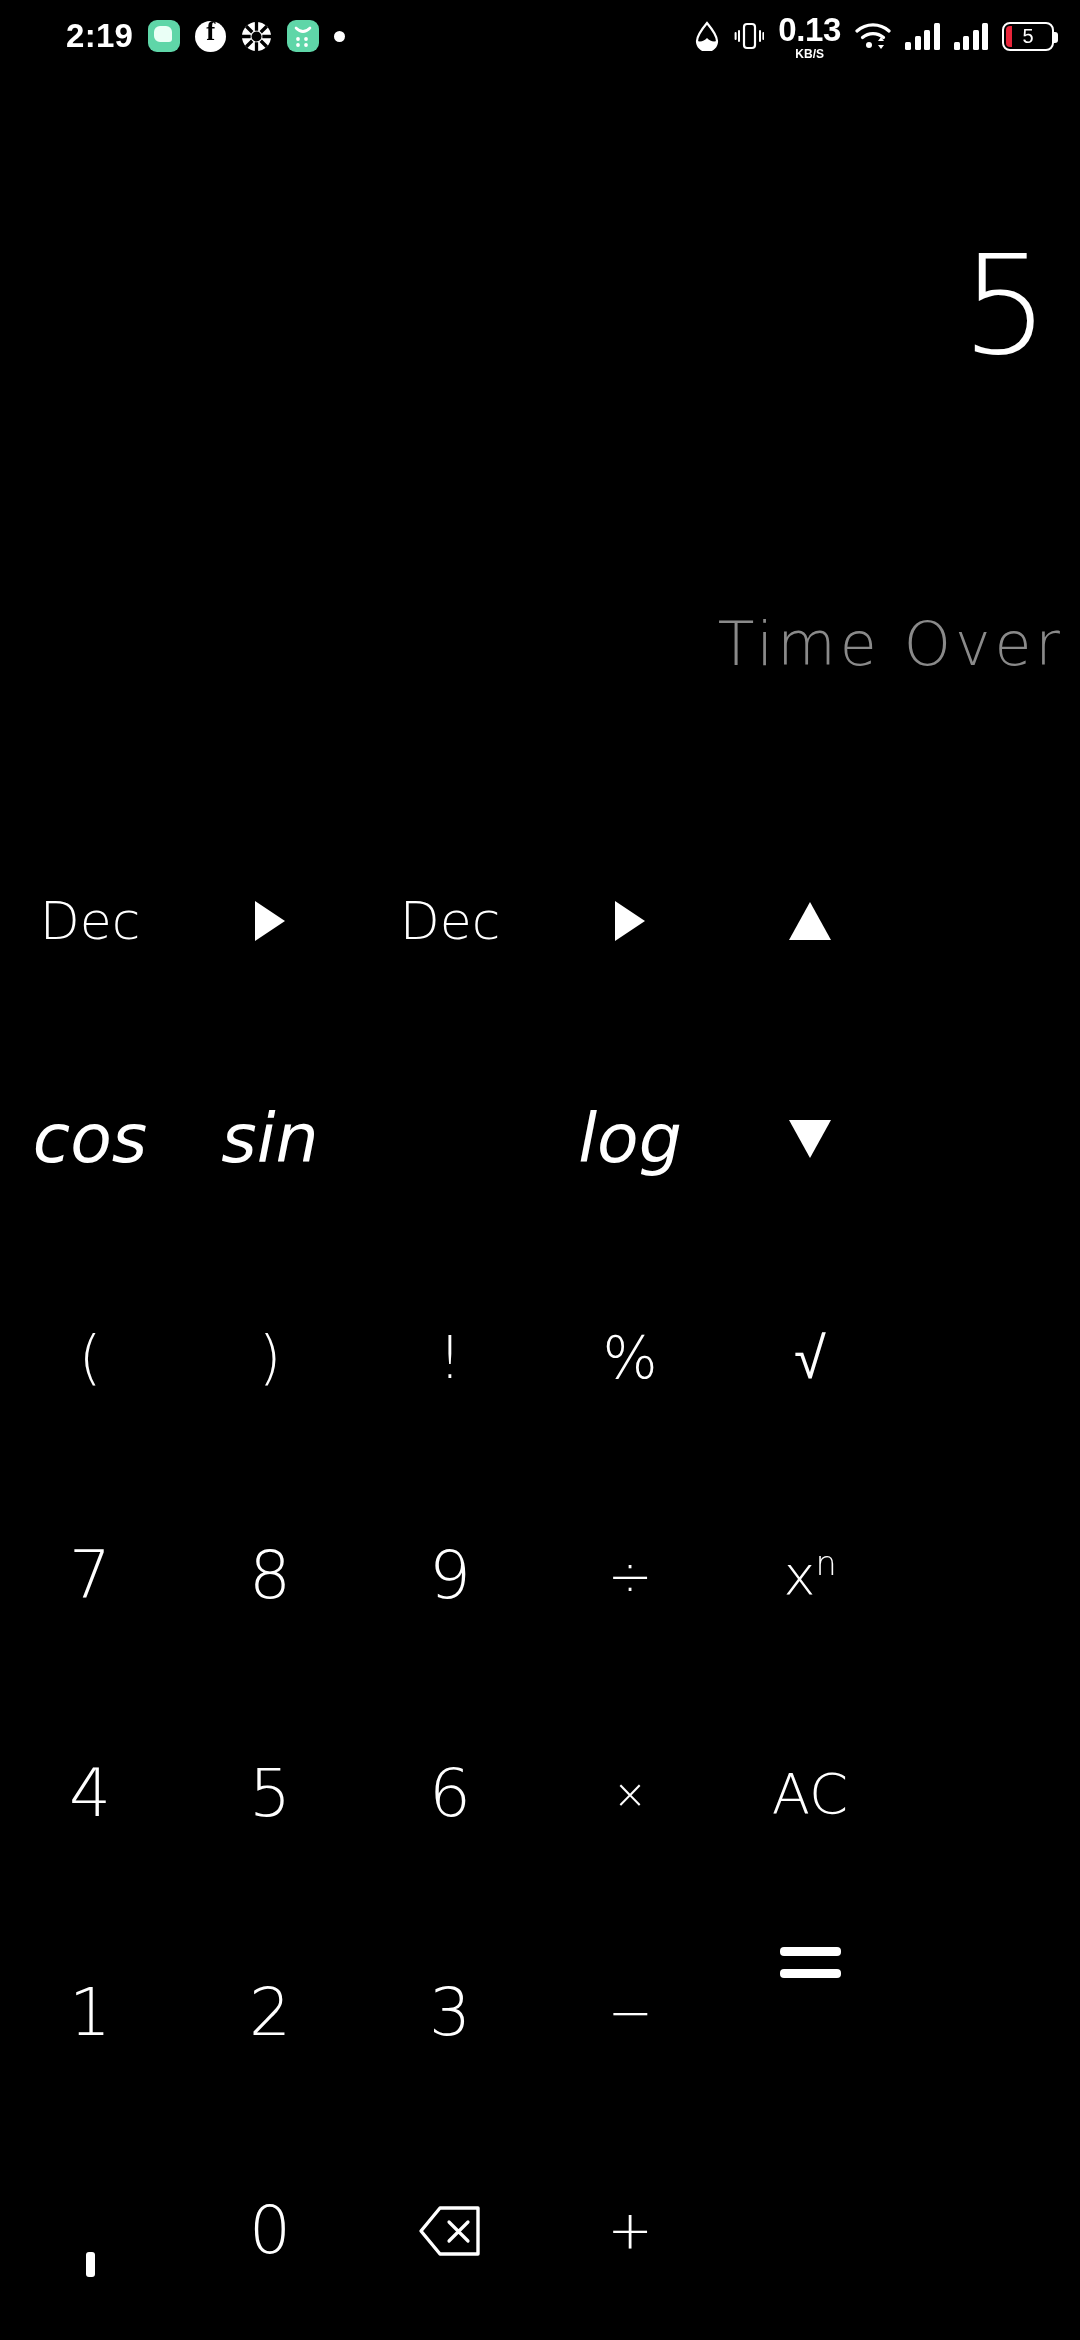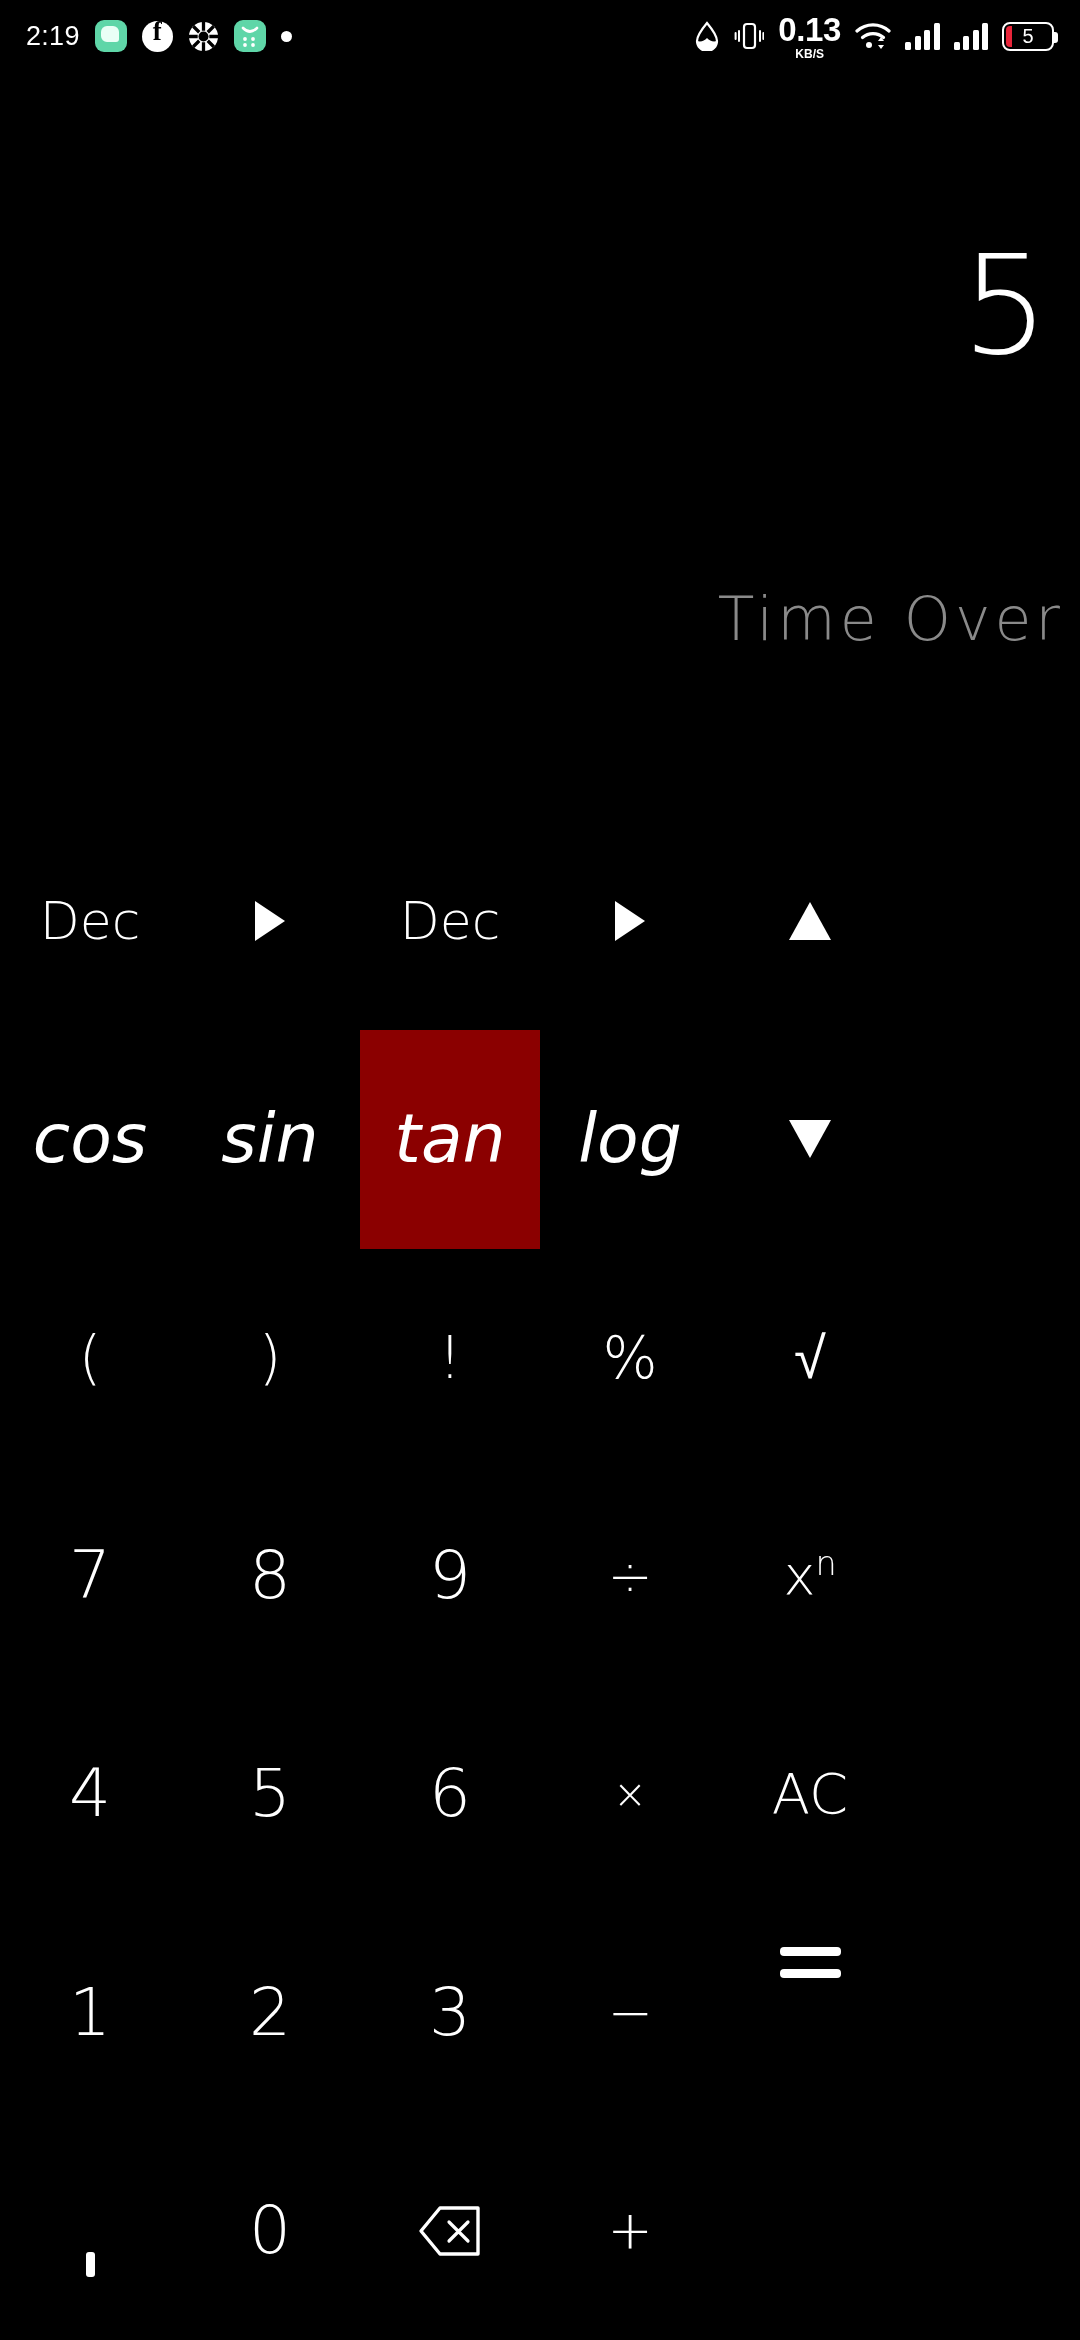--- a/index.html
+++ b/index.html
@@ -18,23 +18,24 @@
   
   #statusbar {
     position:absolute; left:0; top:0;
     width:1080px; height:72px;
     display:flex; align-items:center;
     padding:0 26px;
   }
   .sb-left { display:flex; align-items:center; gap:15px; }
   .sb-right { display:flex; align-items:center; gap:14px; margin-left:auto; }
   .sb-time {
-    color:#fff; font-size:27px; font-weight:400;
+    color:#fff; font-size:33px; font-weight:700;
     font-family:"Liberation Sans", sans-serif;
     letter-spacing:.3px;
+    margin-left:40px;
   }
   .ic-msg {
     width:32px; height:32px; border-radius:9px;
     background:#5fd6a8; position:relative;
   }
   .ic-msg::after {
     content:""; position:absolute; left:6px; top:6px;
     width:18px; height:16px; border-radius:6px 6px 3px 6px;
     background:#eafff6;
   }
@@ -92,21 +93,21 @@
   }
   .disp-main {
     position:absolute; right:30px; top:165px;
     color:#fff; font-size:138px; line-height:1;
     font-family:"DejaVu Sans", sans-serif;
     font-weight:300;
     letter-spacing:1px;
     text-align:right;
   }
   .disp-sub {
-    position:absolute; right:16px; top:517px;
+    position:absolute; right:16px; top:542px;
     color:#8a8a8a; font-size:60px; line-height:1;
     font-family:"DejaVu Sans", sans-serif;
     font-weight:300;
     letter-spacing:4px;
     text-align:right;
   }
 
   
   #keypad {
     position:absolute; left:0; top:812px;
@@ -270,23 +271,20 @@
       </div>
       <div class="key t-sym" style="grid-area: 1 / 5;">
         <span class="arrow-u"></span>
       </div>
       <div class="key t-fn" style="grid-area: 2 / 1;">
         <span class="lbl">cos</span>
       </div>
       <div class="key t-fn" style="grid-area: 2 / 2;">
         <span class="lbl">sin</span>
       </div>
-      <div class="key t-fn active" style="grid-area: 2 / 3; background: rgb(139, 0, 0);">
-        <span class="lbl">tan</span>
-      </div>
       <div class="key t-fn" style="grid-area: 2 / 4;">
         <span class="lbl">log</span>
       </div>
       <div class="key t-sym" style="grid-area: 2 / 5;">
         <span class="arrow-d"></span>
       </div>
       <div class="key t-sym" style="grid-area: 3 / 1;">
         <span class="lbl">(</span>
       </div>
       <div class="key t-sym" style="grid-area: 3 / 2;">

